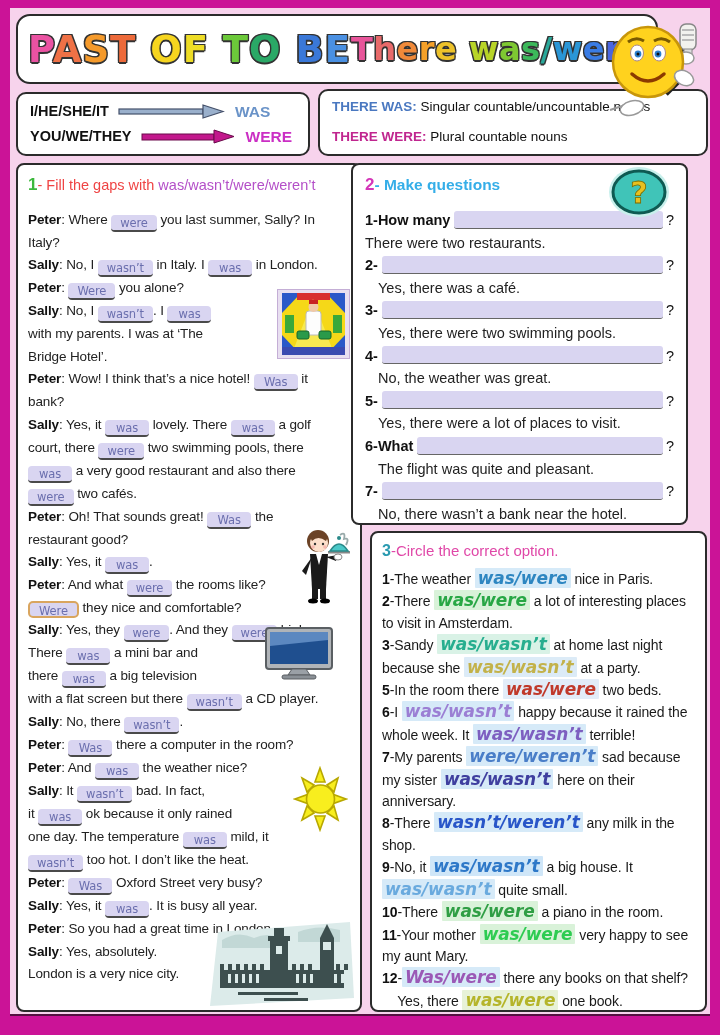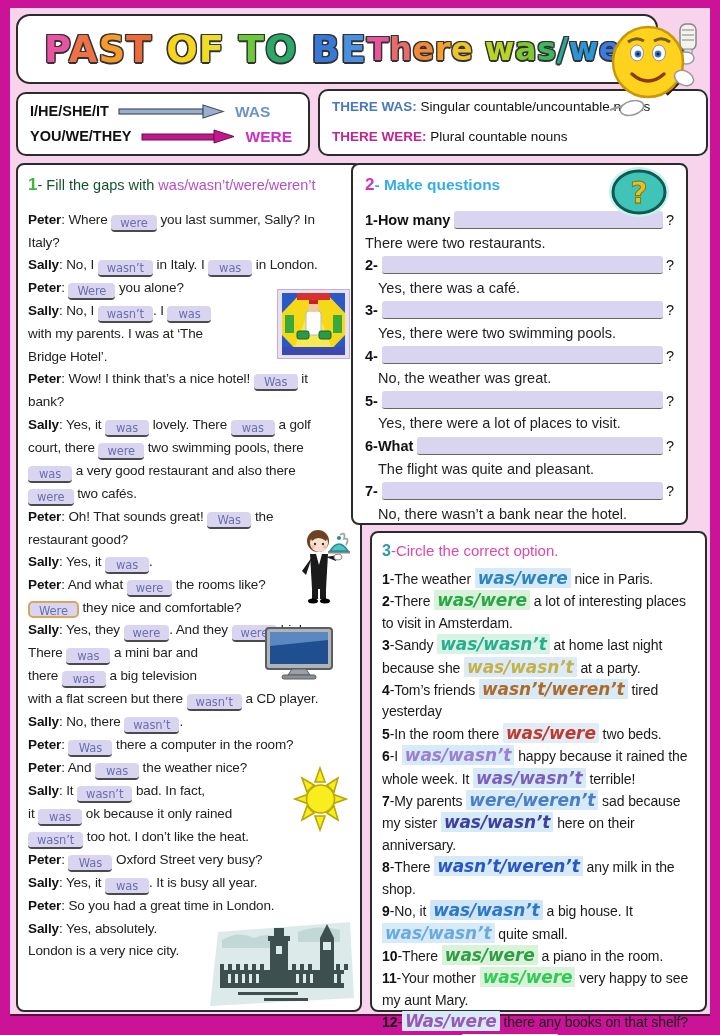--- a/index.html
+++ b/index.html
@@ -2,21 +2,21 @@
 <html style="--frame: #cb1397; --pink: #f7d3ec; --boxb: #2b2b2b; --gapfill: #d9d5f1; --gaptext: #6b6fae; --focus: #d9a55f; --ex1num: #3db83d; --ex1hl: #b44fc8; --ex2num: #d435b8; --ex2title: #35aee8; --ex3num: #2a9ab0; --ex3title: #e048a8;"><head>
 <meta charset="utf-8">
 <style>
   html,body{margin:0;padding:0;}
   body{width:720px;height:1035px;overflow:hidden;font-family:"Liberation Sans",sans-serif;}
   .page{position:relative;width:720px;height:1035px;background:var(--frame,#cb1397);}
   .page-inner{position:absolute;left:10px;top:8px;width:700px;height:1008px;background:var(--pink,#f7d3ec);border-bottom:2px solid #551040;box-sizing:border-box;}
   .box{position:absolute;background:#fff;border:2.5px solid var(--boxb,#2b2b2b);border-radius:10px;box-sizing:border-box;}
 
   
-  #title-box{left:16px;top:14px;width:642px;height:70px;border-radius:14px;display:flex;align-items:center;padding:0 26px;}
+  #title-box{left:16px;top:14px;width:642px;height:70px;border-radius:14px;display:flex;align-items:center;padding:0 10px;}
   .title-txt{font-family:"DejaVu Sans",sans-serif;font-weight:bold;white-space:nowrap;
     text-shadow:1.3px 1.3px 0 #333,-1.3px 1.3px 0 #333,1.3px -1.3px 0 #333,-1.3px -1.3px 0 #333,0 1.5px 0 #333,0 -1.5px 0 #333;}
   #title-part1{font-size:37px;letter-spacing:1px;}
   #title-part2{font-size:32px;margin-left:auto;margin-right:28px;letter-spacing:0.5px;}
 
   
   #info-left{left:16px;top:92px;width:294px;height:64px;padding:5px 12px;display:flex;flex-direction:column;justify-content:space-around;}
   .info-row{display:flex;align-items:flex-start;font-weight:bold;font-size:14.5px;color:#111;}
   .info-verb{font-size:15.5px;margin-left:10px;}
   .info-arrow{margin-left:8px;flex:0 0 auto;}
@@ -24,21 +24,21 @@
   .ir-label{font-weight:bold;}
 
   
   #ex1-box{left:16px;top:163px;width:346px;height:849px;padding:10px 10px;border-radius:8px;}
   #ex2-box{left:351px;top:163px;width:337px;height:362px;padding:10px 12px;border-radius:8px;}
   #ex3-box{left:370px;top:531px;width:337px;height:481px;padding:9px 10px;border-radius:8px;}
 
   .ex-head{margin-bottom:14px;}
   .ex-num{font-weight:bold;font-size:17px;}
   #ex1-box .ex-num{color:var(--ex1num,#3db83d);}
-  #ex1-box .ex-head-text{font-size:14.5px;color:#14532d;}
+  #ex1-box .ex-head-text{font-size:14.5px;color:#ef4444;}
   #ex1-box .ex-head-hl{font-size:14.5px;color:var(--ex1hl,#b44fc8);}
   #ex2-box .ex-num{color:var(--ex2num,#d435b8);}
   #ex2-box .ex-head-text{font-size:15.5px;font-weight:bold;color:var(--ex2title,#35aee8);}
   #ex3-box .ex-head{margin-bottom:8px;}
   #ex3-box .ex-num{color:var(--ex3num,#2a9ab0);font-size:16px;}
   #ex3-box .ex-head-text{font-size:15px;color:var(--ex3title,#e048a8);}
 
   
   .ex1-line{line-height:22.4px;font-size:13.5px;letter-spacing:-0.12px;white-space:nowrap;color:#222;}
   .spk{font-weight:bold;color:#111;}
@@ -157,20 +157,21 @@
         <div class="ex1-line"><span class="gap focus">Were</span><span> they nice and comfortable?</span></div>
         <div class="ex1-line"><b class="spk">Sally</b><span>: Yes, they </span><span class="gap">were</span><span>. And they </span><span class="gap">were</span><span> big!</span></div>
         <div class="ex1-line"><span>There </span><span class="gap">was</span><span> a mini bar and</span></div>
         <div class="ex1-line"><span>there </span><span class="gap">was</span><span> a big television</span></div>
         <div class="ex1-line"><span>with a flat screen but there </span><span class="gap">wasn’t</span><span> a CD player.</span></div>
         <div class="ex1-line"><b class="spk">Sally</b><span>: No, there </span><span class="gap">wasn’t</span><span>.</span></div>
         <div class="ex1-line"><b class="spk">Peter</b><span>: </span><span class="gap">Was</span><span> there a computer in the room?</span></div>
         <div class="ex1-line"><b class="spk">Peter</b><span>: And </span><span class="gap">was</span><span> the weather nice?</span></div>
         <div class="ex1-line"><b class="spk">Sally</b><span>: It </span><span class="gap">wasn’t</span><span> bad. In fact,</span></div>
         <div class="ex1-line"><span>it </span><span class="gap">was</span><span> ok because it only rained</span></div>
+        <div class="ex1-line"><span>one day. The temperature </span><span class="gap">was</span><span> mild, it</span></div>
         <div class="ex1-line"><span class="gap">wasn’t</span><span> too hot. I don’t like the heat.</span></div>
         <div class="ex1-line"><b class="spk">Peter</b><span>: </span><span class="gap">Was</span><span> Oxford Street very busy?</span></div>
         <div class="ex1-line"><b class="spk">Sally</b><span>: Yes, it </span><span class="gap">was</span><span>. It is busy all year.</span></div>
         <div class="ex1-line"><b class="spk">Peter</b><span>: So you had a great time in London.</span></div>
         <div class="ex1-line"><b class="spk">Sally</b><span>: Yes, absolutely.</span></div>
         <div class="ex1-line"><span>London is a very nice city.</span></div>
       </div>
   </div>
 
   <div class="box" id="ex2-box">
@@ -230,21 +231,20 @@
   </svg>
 
   <div class="box" id="ex3-box">
     <div class="ex-head">
       <span class="ex-num">3</span><span class="ex-head-text">-Circle the correct option.</span>
     </div>
     <div id="ex3-items">
         <div class="ex3-item"><span class="ex3-num">1</span><span>-The weather </span><span class="choice" style="color: rgb(46, 134, 193); background-color: rgb(214, 234, 248);">was/were</span><span> nice in Paris.</span></div>
         <div class="ex3-item"><span class="ex3-num">2</span><span>-There </span><span class="choice" style="color: rgb(40, 167, 69); background-color: rgb(217, 242, 217);">was/were</span><span> a lot of interesting places to visit in Amsterdam.</span></div>
         <div class="ex3-item"><span class="ex3-num">3</span><span>-Sandy </span><span class="choice" style="color: rgb(39, 174, 143); background-color: rgb(217, 242, 230);">was/wasn’t</span><span> at home last night because she </span><span class="choice" style="color: rgb(195, 178, 74); background-color: rgb(220, 235, 247);">was/wasn’t</span><span> at a party.</span></div>
-        <div class="ex3-item"><span class="ex3-num">4</span><span>-Tom’s friends </span><span class="choice" style="color: rgb(176, 106, 40); background-color: rgb(214, 234, 248);">wasn’t/weren’t</span><span> tired yesterday</span></div>
         <div class="ex3-item"><span class="ex3-num">5</span><span>-In the room there </span><span class="choice" style="color: rgb(192, 57, 43); background-color: rgb(226, 236, 248);">was/were</span><span> two beds.</span></div>
         <div class="ex3-item"><span class="ex3-num">6</span><span>-I </span><span class="choice" style="color: rgb(155, 127, 212); background-color: rgb(214, 234, 248);">was/wasn’t</span><span> happy because it rained the whole week. It </span><span class="choice" style="color: rgb(125, 95, 192); background-color: rgb(214, 234, 248);">was/wasn’t</span><span> terrible!</span></div>
         <div class="ex3-item"><span class="ex3-num">7</span><span>-My parents </span><span class="choice" style="color: rgb(74, 126, 200); background-color: rgb(214, 234, 248);">were/weren’t</span><span> sad because my sister </span><span class="choice" style="color: rgb(63, 63, 159); background-color: rgb(214, 234, 248);">was/wasn’t</span><span> here on their anniversary.</span></div>
         <div class="ex3-item"><span class="ex3-num">8</span><span>-There </span><span class="choice" style="color: rgb(41, 86, 200); background-color: rgb(214, 234, 248);">wasn’t/weren’t</span><span> any milk in the shop.</span></div>
         <div class="ex3-item"><span class="ex3-num">9</span><span>-No, it </span><span class="choice" style="color: rgb(46, 120, 200); background-color: rgb(207, 230, 248);">was/wasn’t</span><span> a big house. It </span><span class="choice" style="color: rgb(106, 170, 222); background-color: rgb(214, 234, 248);">was/wasn’t</span><span> quite small.</span></div>
         <div class="ex3-item"><span class="ex3-num">10</span><span>-There </span><span class="choice" style="color: rgb(47, 158, 68); background-color: rgb(217, 242, 217);">was/were</span><span> a piano in the room.</span></div>
         <div class="ex3-item"><span class="ex3-num">11</span><span>-Your mother </span><span class="choice" style="color: rgb(46, 204, 82); background-color: rgb(217, 242, 217);">was/were</span><span> very happy to see my aunt Mary.</span></div>
         <div class="ex3-item"><span class="ex3-num">12</span><span>-</span><span class="choice" style="color: rgb(155, 89, 182); background-color: rgb(214, 234, 248);">Was/were</span><span> there any books on that shelf?</span><br><span>&nbsp;&nbsp;&nbsp;&nbsp;Yes, there </span><span class="choice" style="color: rgb(181, 181, 42); background-color: rgb(232, 242, 216);">was/were</span><span> one book.</span></div>
       </div>
   </div>

